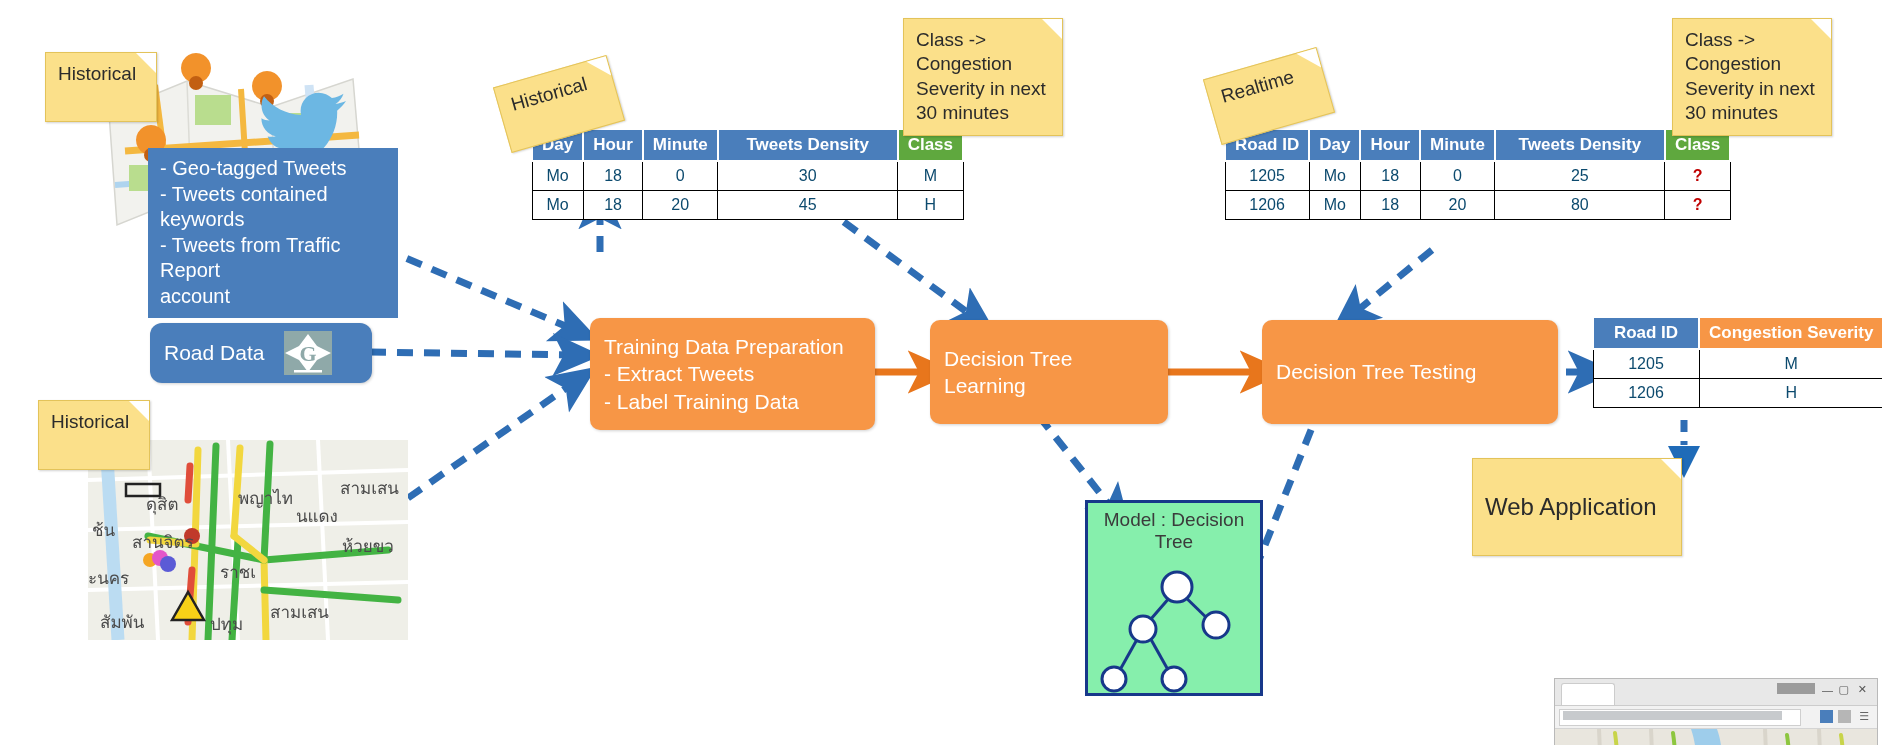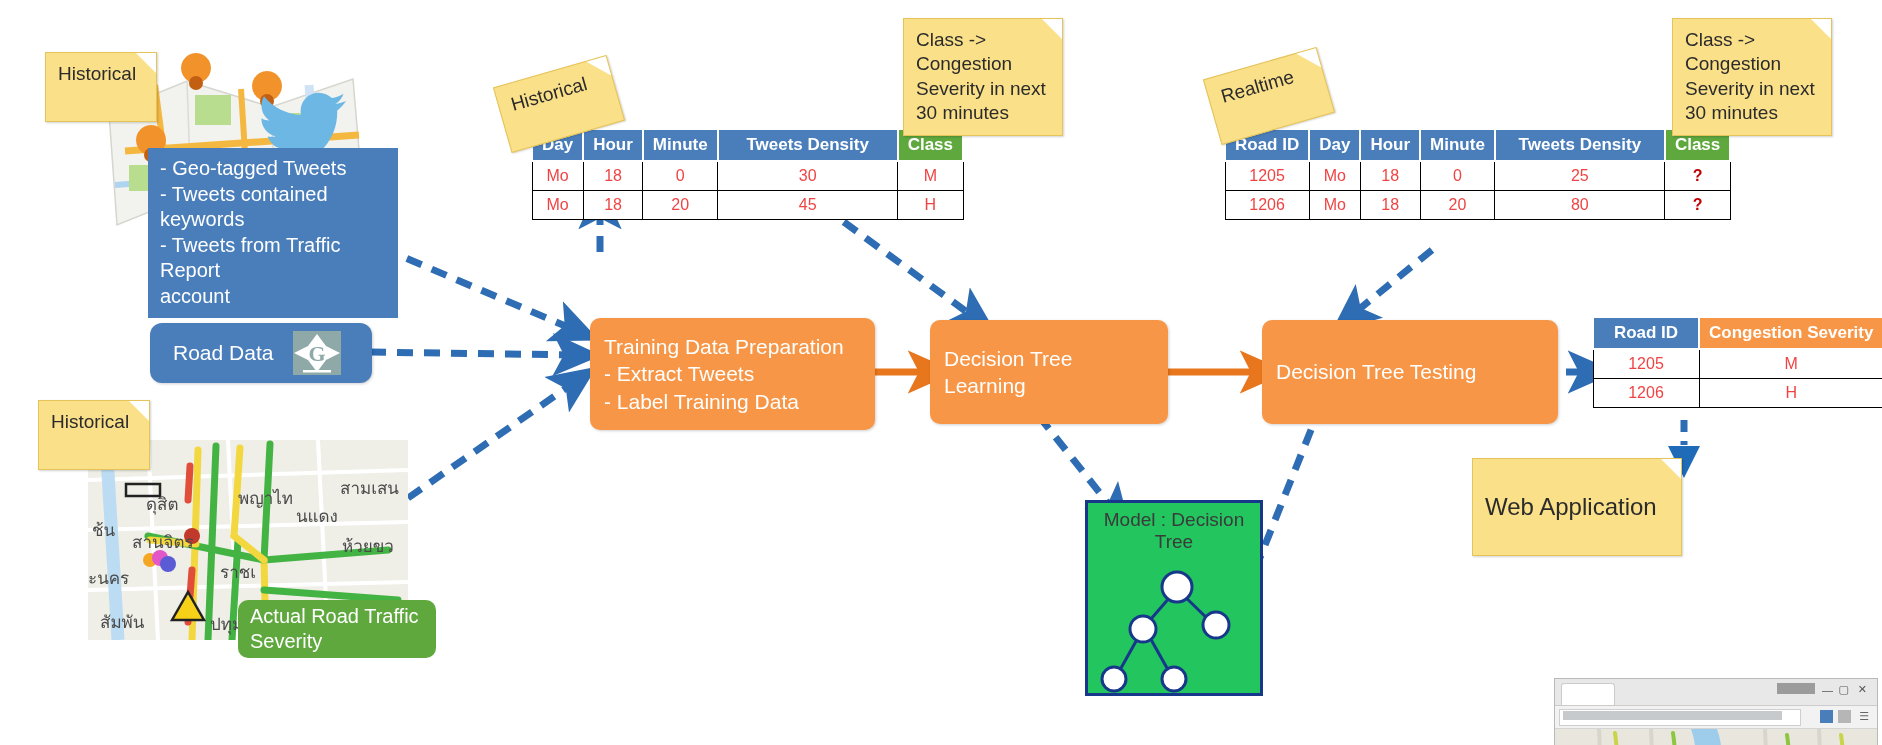--- a/index.html
+++ b/index.html
@@ -15,36 +15,36 @@
   .note .fold{position:absolute;right:0;top:0;width:0;height:0;
         border-left:20px solid transparent;border-top:20px solid #ffffff;}
   .note.rot{transform:rotate(-16deg);}
 
   
   table.grid{border-collapse:collapse;}
   table.grid th{background:#4A7EBB;color:#fff;font-weight:bold;font-size:17px;
         padding:5px 9px;border:2px solid #ffffff;white-space:nowrap;}
   table.grid th.green{background:#5FA83E;}
   table.grid th.orange{background:#F79646;}
-  table.grid td{background:#fff;color:#ef4444;font-size:16px;padding:5px 9px;
+  table.grid td{background:#fff;color:#0c4a6e;font-size:16px;padding:5px 9px;
         border:1px solid #000;text-align:center;}
   table.grid td.q{color:#C00000;font-weight:bold;}
 
   
   .proc{background:#F79646;color:#fff;border-radius:10px;box-sizing:border-box;
         display:flex;align-items:center;padding:10px 14px;font-size:21px;line-height:1.3;
         box-shadow:1px 1px 3px rgba(0,0,0,.18);}
   .bluebox{background:#4A7EBB;color:#fff;border-radius:12px;box-sizing:border-box;
         display:flex;align-items:center;box-shadow:1px 1px 3px rgba(0,0,0,.18);}
   .greenbox{background:#5FA83E;color:#fff;border-radius:10px;box-sizing:border-box;
         display:flex;align-items:center;padding:8px 12px;font-size:20px;line-height:1.25;}
   .callout{background:#4A7EBB;color:#fff;border-radius:0;box-sizing:border-box;
         padding:8px 12px;font-size:20px;line-height:1.28;}
 
-  .modelbox{border:3px solid #17388A;background:#22c55e;box-sizing:border-box;}
+  .modelbox{border:3px solid #17388A;background:#86efac;box-sizing:border-box;}
   .modelbox .mtitle{color:#3b3b3b;font-size:19px;text-align:center;padding-top:6px;}
 
   
   .mapshell{background:#EDEDE6;overflow:hidden;position:relative;}
   .thai{position:absolute;color:#4a4a4a;font-size:17px;font-family:"DejaVu Sans",sans-serif;}
   .browser{background:#fff;border:1px solid #b9b9b9;overflow:hidden;position:relative;}
   .bchrome{background:#e8e8e8;height:26px;position:relative;border-bottom:1px solid #ccc;}
   .burl{background:#fff;border:1px solid #cfcfcf;height:15px;position:absolute;}
   svg{display:block;overflow:visible;}
   .tw{fill:#6CB7E3;}
@@ -124,21 +124,21 @@
     <div>- Tweets contained keywords</div>
     <div>- Tweets from Traffic Report</div>
     <div>account</div>
   </div>
 
   <div class="abs note" style="left:45px;top:52px;width:112px;height:70px;">
     <div class="fold"></div>
     <span>Historical</span>
   </div>
 
-  <div class="abs bluebox" style="left:150px;top:323px;width:222px;height:60px;padding:0 23px;">
+  <div class="abs bluebox" style="left:150px;top:323px;width:222px;height:60px;padding:0 14px;">
     <span style="font-size:21px;">Road Data</span>
     <svg width="56" height="48" viewBox="0 0 56 48" style="margin-left:16px;">
       <rect x="4" y="2" width="48" height="44" fill="#8FA9A9"></rect>
       <path d="M28,5 L37,17 L51,24 L37,31 L28,43 L19,31 L5,24 L19,17 Z" fill="#ffffff"></path>
       <text x="28" y="32" font-size="22" font-weight="bold" fill="#8FA9A9" text-anchor="middle" font-family="Liberation Serif, serif">G</text>
       <rect x="14" y="41" width="28" height="2.5" fill="#ffffff"></rect>
     </svg>
   </div>
 
   <div class="abs mapshell" style="left:88px;top:440px;width:320px;height:200px;">
@@ -191,23 +191,20 @@
     <span class="thai" style="left:182px;top:158px;">สามเสน</span>
     <span class="thai" style="left:252px;top:34px;">สามเสน</span>
     <span class="thai" style="left:254px;top:92px;font-family:Liberation Mono, monospace;">ห้วยขว</span>
   </div>
 
   <div class="abs note" style="left:38px;top:400px;width:112px;height:70px;">
     <div class="fold"></div>
     <span>Historical</span>
   </div>
 
-  <div class="abs greenbox" style="left:238px;top:600px;width:198px;height:58px;">
-    <span>Actual Road Traffic Severity</span>
-  </div>
 
   <div class="abs" style="left:531px;top:128px;">
     <table class="grid">
       <thead>
           <tr>
         <th>Day</th>
         <th>Hour</th>
         <th>Minute</th>
         <th style="min-width:160px;">Tweets Density</th>
         <th class="green">Class</th>

